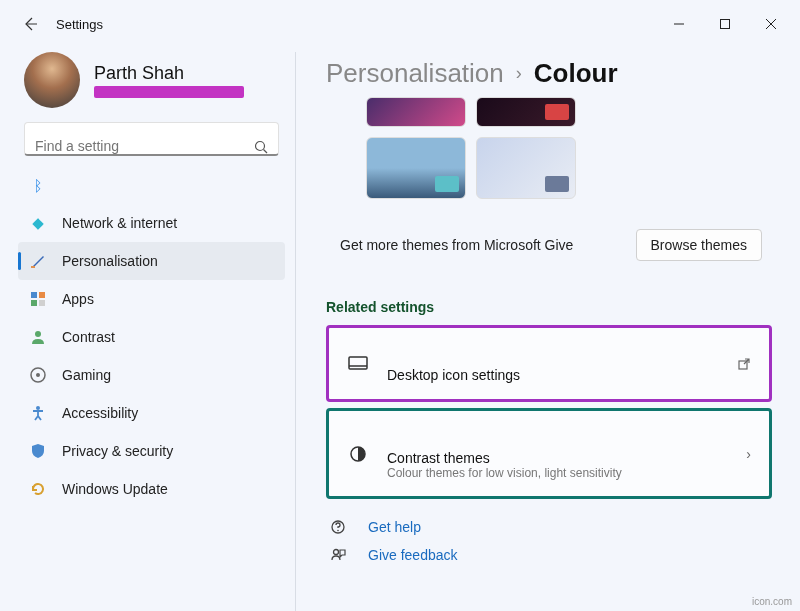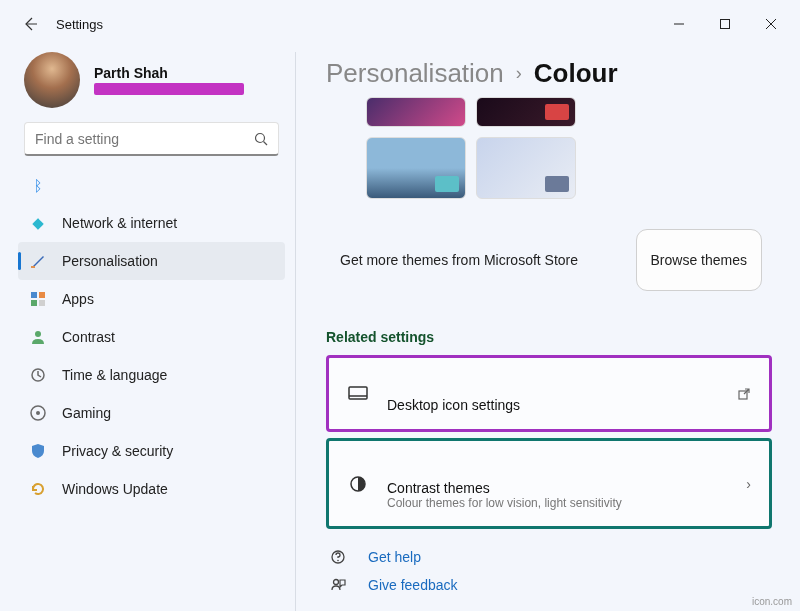--- a/index.html
+++ b/index.html
@@ -6,23 +6,23 @@
     body { width: 800px; height: 611px; background: #f3f6fc; overflow: hidden; position: relative; border-radius: 12px; }
     .titlebar { height: 48px; display: flex; align-items: center; padding: 0 6px 0 14px; }
     .back-btn { width: 32px; height: 32px; display: flex; align-items: center; justify-content: center; border-radius: 4px; font-size: 16px; color: #333; }
     .app-title { font-size: 13px; margin-left: 10px; color: #111; }
     .win-controls { margin-left: auto; display: flex; }
     .win-btn { width: 46px; height: 32px; display: flex; align-items: center; justify-content: center; font-size: 12px; color: #222; }
     .main-layout { display: flex; height: calc(100% - 48px); }
     .sidebar { width: 295px; padding: 0 10px 0 18px; flex-shrink: 0; }
     .profile { display: flex; align-items: center; margin: 4px 0 14px 6px; }
     .avatar { width: 56px; height: 56px; border-radius: 50%; background: radial-gradient(circle at 50% 30%, #e0b890 0%, #a36f4e 40%, #3a3a3a 100%); margin-right: 14px; flex-shrink:0; }
-    .profile-name { font-size: 14px; font-weight: 700; color: #111; }
+    .profile-name { font-size: 18px; font-weight: 400; color: #111; }
     .profile-email { width: 150px; height: 12px; background: #c333c3; margin-top: 2px; border-radius: 2px; }
-    .search-box { display: flex; align-items: center; height: 34px; background: #fff; border: 1px solid #e0e0e0; border-bottom: 2px solid #888; border-radius: 4px; margin: 0 6px 10px 6px; padding: 0 10px; }
+    .search-box { display: flex; align-items: flex-end; height: 34px; background: #fff; border: 1px solid #e0e0e0; border-bottom: 2px solid #888; border-radius: 4px; margin: 0 6px 10px 6px; padding: 0 10px; }
     .search-box input { border: none; outline: none; flex: 1; font-size: 14px; background: transparent; color: #555; }
     .search-icon { color: #555; font-size: 14px; }
     .nav-list { list-style: none; }
     .nav-item { display: flex; align-items: center; height: 38px; padding: 0 10px; border-radius: 4px; font-size: 14px; color: #222; position: relative; }
     .nav-item.active { background: #e6eaf0; }
     .nav-item.active::before { content: ""; position: absolute; left: 0; top: 10px; bottom: 10px; width: 3px; background: #1876d1; border-radius: 2px; }
     .nav-icon { width: 20px; height: 20px; margin-right: 14px; display: flex; align-items: center; justify-content: center; font-size: 15px; }
     .divider { height: 1px; background: #d8dde5; margin-right: 8px; }
     .content { flex: 1; padding: 10px 28px 0 22px; overflow: hidden; }
     .breadcrumb { display: flex; align-items: center; gap: 12px; margin-bottom: 8px; }
@@ -35,21 +35,21 @@
     .thumb .mini { position: absolute; right: 6px; bottom: 6px; width: 24px; height: 16px; background: #fff; border-radius: 2px; }
     .thumb1 { background: linear-gradient(135deg, #4a2d6b, #d14a8a); }
     .thumb2 { background: linear-gradient(135deg, #1a0a1a, #3a1a2a); }
     .thumb3 { background: linear-gradient(180deg, #8db8d9 50%, #3a5a7a 100%); }
     .thumb4 { background: linear-gradient(135deg, #c8d4ec, #e8ecf4); }
     .thumb2 .mini { background: #d84444; }
     .thumb3 .mini { background: #5cbfc8; }
     .thumb4 .mini { background: #6b7a99; }
     .store-row { display: flex; align-items: center; justify-content: space-between; padding: 14px 10px 14px 14px; margin-top: 16px; }
     .store-text { font-size: 14px; color: #222; line-height: 1.3; max-width: 240px; }
-    .browse-btn { padding: 22px 14px; background: #fdfdfd; border: 1px solid #d0d0d0; border-radius: 11px; font-size: 14px; color: #222; }
+    .browse-btn { padding: 7px 14px; background: #fdfdfd; border: 1px solid #d0d0d0; border-radius: 4px; font-size: 14px; color: #222; }
     .section-head { font-size: 14px; font-weight: 600; color: #14532d; margin-top: 24px; margin-bottom: 10px; }
     .setting-card { display: flex; align-items: center; padding: 16px 18px; background: #fbfcfe; border: 3px solid #0f766e; border-radius: 4px; margin-bottom: 6px; }
     .setting-card.highlight { border: 3px solid #a030c0; }
     .card-icon { width: 22px; height: 22px; margin-right: 18px; display: flex; align-items: center; justify-content: center; color: #333; flex-shrink:0; }
     .card-body { flex: 1; margin-top: 23px; }
     .card-title { font-size: 14px; color: #111; }
     .card-sub { font-size: 12px; color: #777; }
     .card-trail { color: #666; font-size: 14px; }
     .links { margin-top: 14px; }
     .link-row { display: flex; align-items: center; gap: 20px; font-size: 14px; color: #1a6bbf; padding: 6px 4px; }
@@ -138,34 +138,34 @@
             <svg width="16" height="16" viewBox="0 0 16 16">
               <circle cx="8" cy="5" r="3" fill="#5aa86a"></circle>
               <path d="M2 15 Q2 10 8 10 Q14 10 14 15 Z" fill="#5aa86a"></path>
             </svg>
           </span>
           <span>Contrast</span>
         </li>
       <li class="nav-item">
           <span class="nav-icon">
             <svg width="16" height="16">
-              <circle cx="8" cy="8" r="6" stroke="#6a6a6a" stroke-width="1.5" fill="none"></circle>
-              <path d="M8 4 V8 L11 10" stroke="#6a6a6a" stroke-width="1.5" fill="none"></path>
-            </svg>
-          </span>
-          <span>Time &amp; language</span>
-        </li>
-      <li class="nav-item">
-          <span class="nav-icon">
-            <svg width="16" height="16">
               <circle cx="8" cy="8" r="7" stroke="#6a6a6a" stroke-width="1.5" fill="none"></circle>
               <circle cx="8" cy="8" r="2" fill="#6a6a6a"></circle>
             </svg>
           </span>
           <span>Gaming</span>
+        </li>
+      <li class="nav-item">
+          <span class="nav-icon">
+            <svg width="16" height="16" viewBox="0 0 16 16">
+              <circle cx="8" cy="3" r="2" fill="#4a8acf"></circle>
+              <path d="M3 6 L13 6 M8 6 V11 M5 15 L8 11 L11 15" stroke="#4a8acf" stroke-width="1.8" fill="none"></path>
+            </svg>
+          </span>
+          <span>Accessibility</span>
         </li>
       <li class="nav-item">
           <span class="nav-icon">
             <svg width="16" height="16" viewBox="0 0 16 16">
               <path d="M8 1 L14 3 V8 Q14 13 8 15 Q2 13 2 8 V3 Z" fill="#4a8acf"></path>
             </svg>
           </span>
           <span>Privacy &amp; security</span>
         </li>
       <li class="nav-item">
@@ -198,21 +198,21 @@
     <div class="thumb-row" style="margin-left:40px">
       <div class="thumb thumb3">
           <div class="mini"></div>
         </div>
       <div class="thumb thumb4">
           <div class="mini"></div>
         </div>
     </div>
 
     <div class="store-row">
-      <div class="store-text">Get more themes from Microsoft Store</div>
+      <div class="store-text">Get more themes from Microsoft Give</div>
       <button class="browse-btn">Browse themes</button>
     </div>
 
     <div class="section-head">Related settings</div>
 
     <div class="setting-card highlight">
       <span class="card-icon">
           <svg width="20" height="16" viewBox="0 0 20 16">
             <rect x="1" y="1" width="18" height="12" rx="1" stroke="#333" stroke-width="1.5" fill="none"></rect>
             <line x1="1" y1="10" x2="19" y2="10" stroke="#333" stroke-width="1.5"></line>

